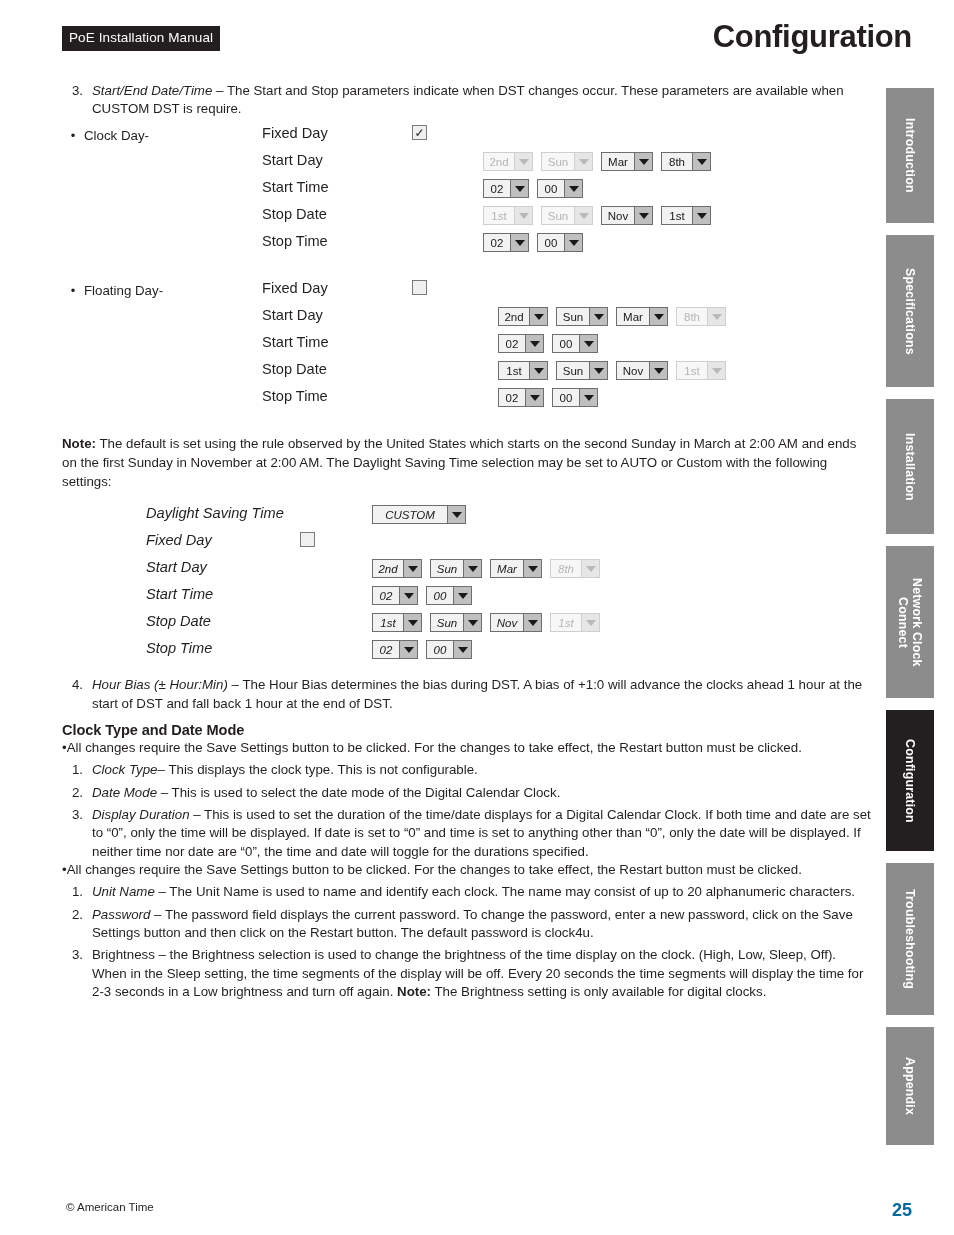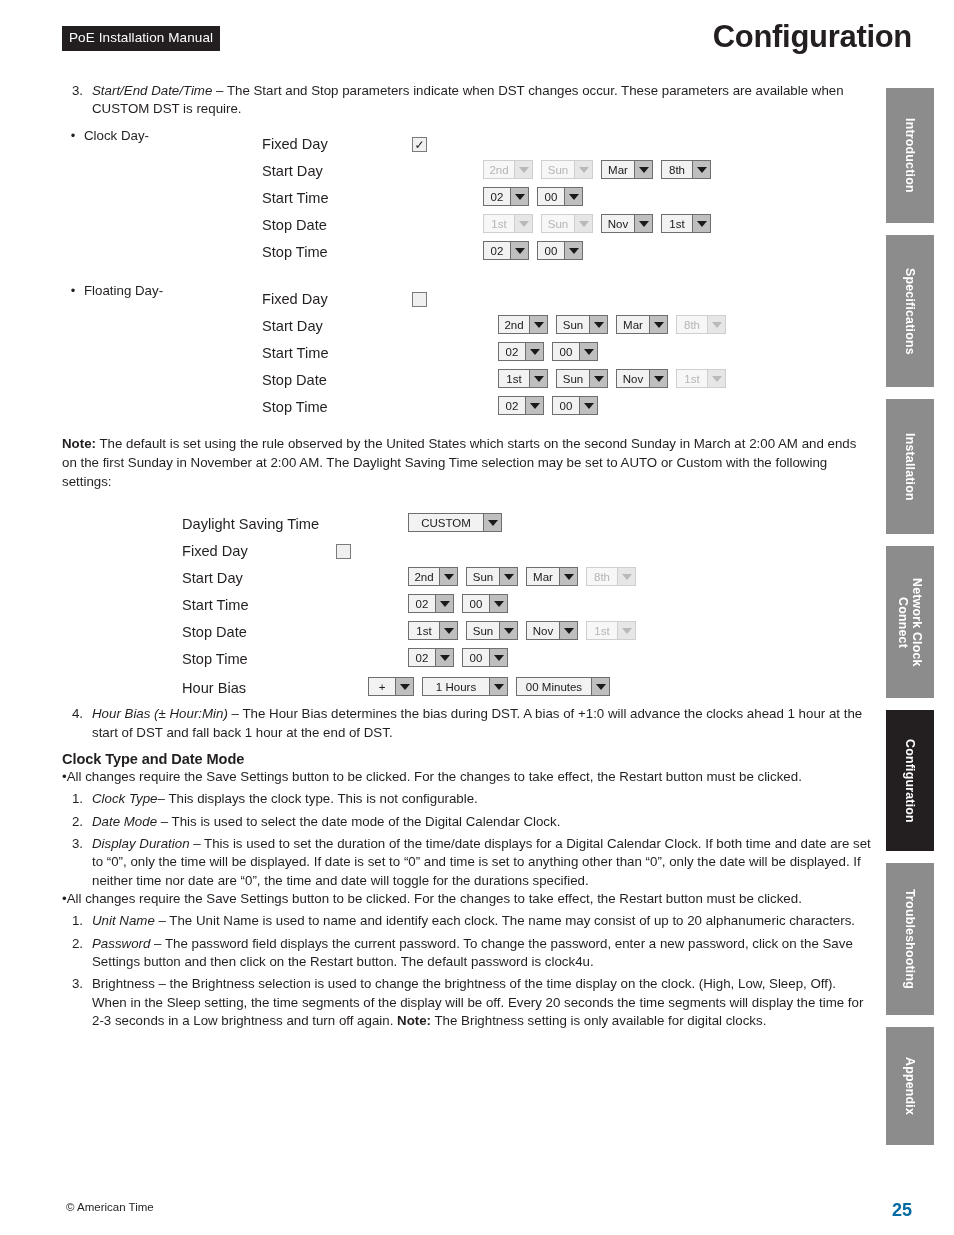--- a/index.html
+++ b/index.html
@@ -107,21 +107,21 @@
     line-height: 1.38;
     margin: 0 0 1px 0;
   }
 
   
   .form-grid {
     display: block;
   }
   .form-row {
     display: flex;
-    align-items: flex-end;
+    align-items: flex-start;
     height: 27px;
   }
   .form-row .flabel {
     font-size: 14.6px;
     color: #231f20;
     flex: 0 0 auto;
     white-space: nowrap;
   }
   .ctrl-area {
     display: flex;
@@ -472,21 +472,21 @@
         </span>
       </div>
     </div>
   </div>
 
   <div class="note-block" style="margin-top:20px;">
     <b class="bd">Note:</b>
     <span>The default is set using the rule observed by the United States which starts on the second Sunday in March at 2:00 AM and ends on the first Sunday in November at 2:00 AM. The Daylight Saving Time selection may be set to AUTO or Custom with the following settings:</span>
   </div>
 
-  <div class="form-grid" style="margin-left:120px; margin-top:14px;">
+  <div class="form-grid" style="margin-left:84px; margin-top:14px;font-style:italic;">
     <div class="form-row">
       <span class="flabel" style="width:195px;">Daylight Saving Time</span>
       <span class="ctrl-area">
         <span class="dd w-dst">
             <span class="val">CUSTOM</span>
             <span class="arw">
               <i></i>
             </span>
           </span>
       </span>
@@ -580,43 +580,20 @@
             </span>
           </span>
         <span class="dd w-tt">
             <span class="val">00</span>
             <span class="arw">
               <i></i>
             </span>
           </span>
       </span>
     </div>
-    <div class="form-row" style="height:29px;">
-      <span class="flabel" style="width:155px;">Hour Bias</span>
-      <span class="ctrl-area">
-        <span class="dd w-sign">
-            <span class="val">+</span>
-            <span class="arw">
-              <i></i>
-            </span>
-          </span>
-        <span class="dd w-hrs">
-            <span class="val">1 Hours</span>
-            <span class="arw">
-              <i></i>
-            </span>
-          </span>
-        <span class="dd w-min">
-            <span class="val">00 Minutes</span>
-            <span class="arw">
-              <i></i>
-            </span>
-          </span>
-      </span>
-    </div>
   </div>
 
   <div class="num-item" style="margin-top:9px;">
     <span class="num">4.</span>
     <span class="body"><em class="it">Hour Bias (± Hour:Min)</em><span> – The Hour Bias determines the bias during DST. A bias of +1:0 will advance the clocks ahead 1 hour at the start of DST and fall back 1 hour at the end of DST.</span></span>
   </div>
 
   <h3 class="sect">Clock Type and Date Mode</h3>
   <div class="lead-bullet">•All changes require the Save Settings button to be clicked. For the changes to take effect, the Restart button must be clicked.</div>
 

